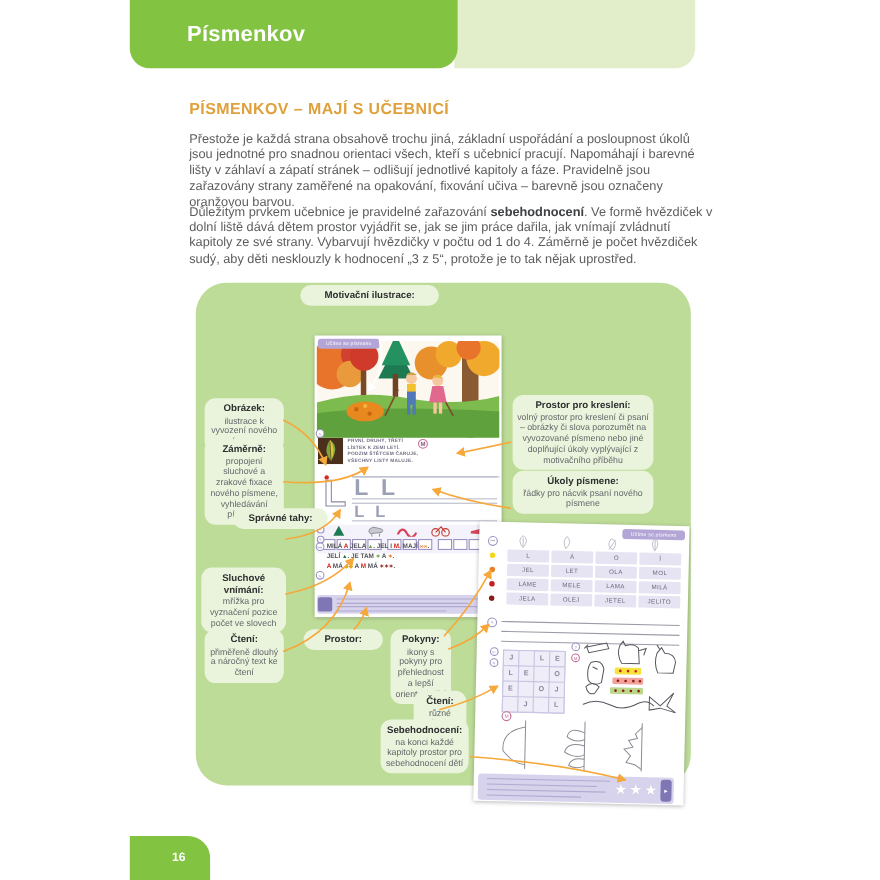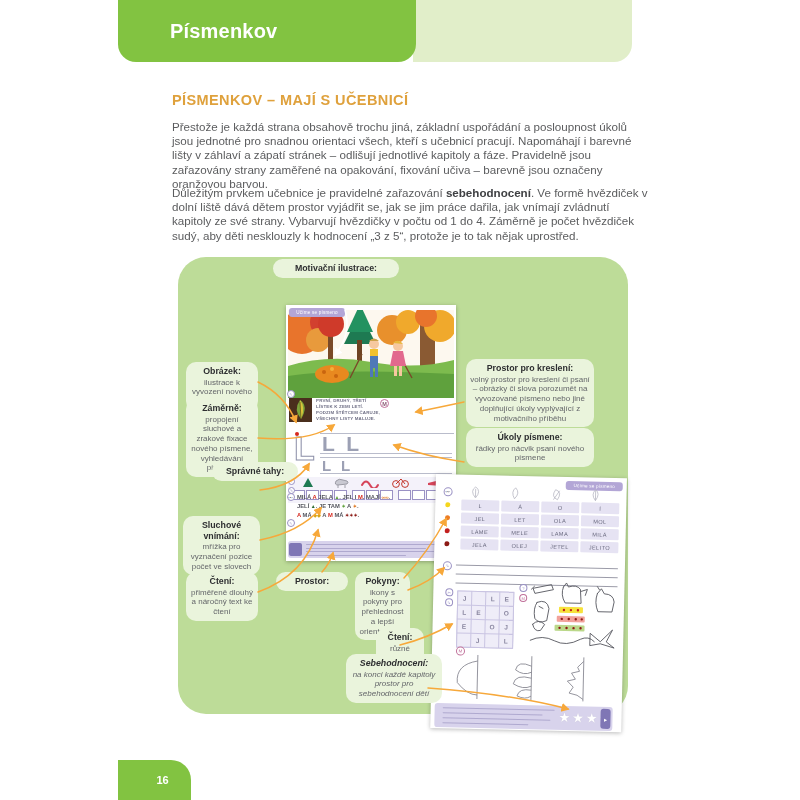--- a/index.html
+++ b/index.html
@@ -359,21 +359,21 @@
       <div class="c-title">Prostor:</div>
     </div>
     <div class="callout" style="left: 355px; top: 572px; width: 55px;">
       <div class="c-title">Pokyny:</div>
       <div class="c-body">ikony s pokyny pro přehlednost a lepší orientaci dětí</div>
     </div>
     <div class="callout" style="left: 376px; top: 628px; width: 48px;">
       <div class="c-title">Čtení:</div>
       <div class="c-body">různé úkoly</div>
     </div>
-    <div class="callout" style="left: 346px; top: 654px; width: 96px; font-style: italic;">
+    <div class="callout" style="left: 346px; top: 654px; width: 80px;">
       <div class="c-title">Sebehodnocení:</div>
       <div class="c-body">na konci každé kapitoly prostor pro sebehodnocení dětí</div>
     </div>
     <div class="callout" style="left: 466px; top: 359px; width: 128px;">
       <div class="c-title">Prostor pro kreslení:</div>
       <div class="c-body">volný prostor pro kreslení či psaní – obrázky či slova porozumět na vyvozované písmeno nebo jiné doplňující úkoly vyplývající z motivačního příběhu</div>
     </div>
     <div class="callout" style="left: 466px; top: 428px; width: 128px;">
       <div class="c-title">Úkoly písmene:</div>
       <div class="c-body">řádky pro nácvik psaní nového písmene</div>

